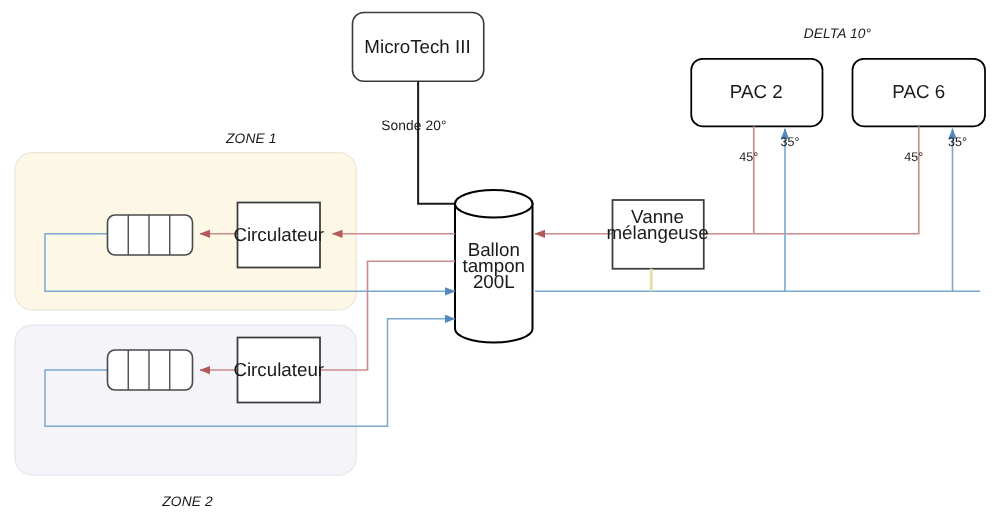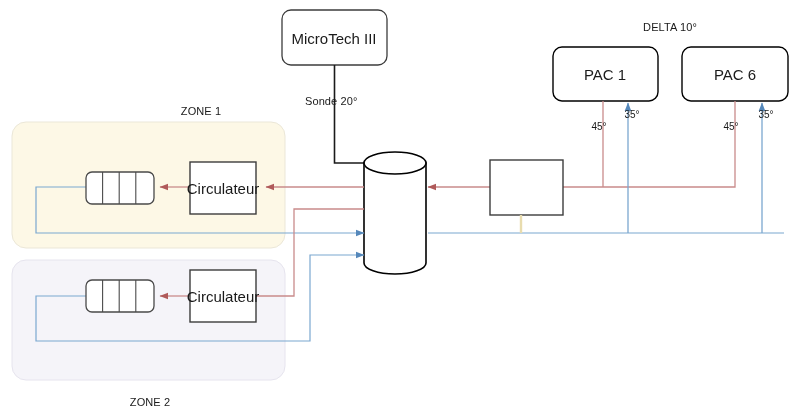--- a/index.html
+++ b/index.html
@@ -2,21 +2,21 @@
 <html><head>
 <meta charset="utf-8">
 <style>
   html,body{margin:0;padding:0;background:#ffffff;}
   body{width:800px;height:420px;overflow:hidden;
        font-family:"Liberation Sans","DejaVu Sans",sans-serif;}
   #stage{position:relative;width:800px;height:420px;}
   svg#diagram{position:absolute;left:0;top:0;width:800px;height:420px;}
   .lbl{position:absolute;font-size:11px;color:#1a1a1a;white-space:nowrap;
        letter-spacing:.1px;}
-  .lbl.c{transform:translateX(-50%);text-align:right;}
+  .lbl.c{transform:translateX(-50%);text-align:right;font-style:italic;}
   .boxlbl{position:absolute;font-size:15px;color:#1a1a1a;text-align:center;
           white-space:nowrap;transform:translate(-50%,-50%);line-height:13px;}
   .temp{position:absolute;font-size:10px;color:#1a1a1a;transform:translateX(-50%);}
 </style>
 </head>
 <body>
 
 <div id="stage">
 
   <svg id="diagram" viewBox="0 0 800 420">
@@ -87,29 +87,38 @@
       <line x1="135.8" y1="280" x2="135.8" y2="312" stroke="#4a4a4a" stroke-width="1.1"></line>
     </g>
   </svg>
 
   <div class="boxlbl" style="left:334px;top:38px;">MicroTech III</div>
 
   <div class="lbl" style="left:305px;top:95px;">Sonde 20°</div>
 
   <div class="lbl c" style="left:670px;top:21px;">DELTA 10°</div>
 
-  <div class="boxlbl" style="left:605px;top:74px;">PAC 1</div>
+  <div class="boxlbl" style="left:605px;top:74px;">PAC 2</div>
   <div class="boxlbl" style="left:735px;top:74px;">PAC 6</div>
 
   <div class="temp" style="left:599px;top:121px;">45°</div>
   <div class="temp" style="left:632px;top:109px;">35°</div>
   <div class="temp" style="left:731px;top:121px;">45°</div>
   <div class="temp" style="left:766px;top:109px;">35°</div>
 
+  <div class="boxlbl" style="left:526px;top:180px;">
+    <span>Vanne</span><br>
+    <span>mélangeuse</span>
+  </div>
 
+  <div class="boxlbl" style="left:395px;top:213px;">
+    <span>Ballon</span><br>
+    <span>tampon</span><br>
+    <span>200L</span>
+  </div>
 
   <div class="lbl c" style="left:155px;top:105px;margin-left:46px;">ZONE 1</div>
   <div class="lbl c" style="left:150px;top:396px;">ZONE 2</div>
 
   <div class="boxlbl" style="left:223px;top:188px;">Circulateur</div>
   <div class="boxlbl" style="left:223px;top:296px;">Circulateur</div>
 
 </div>
 
 </body></html>

